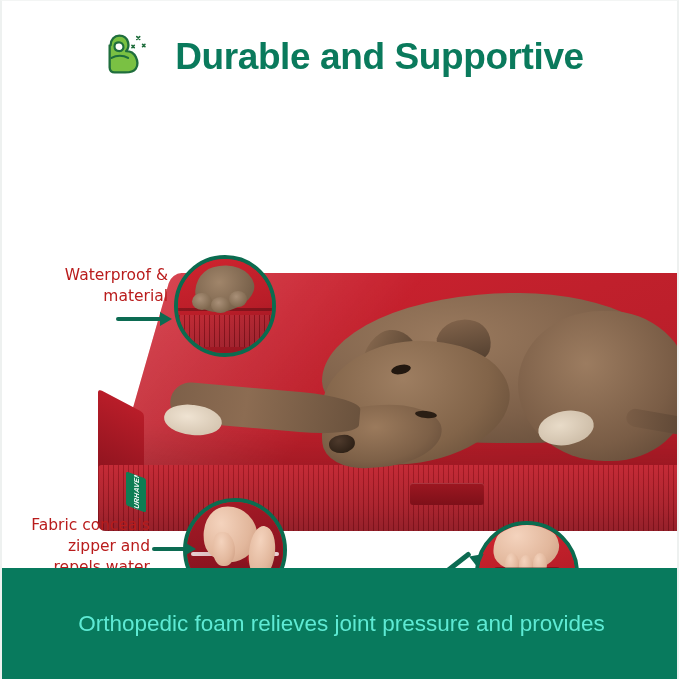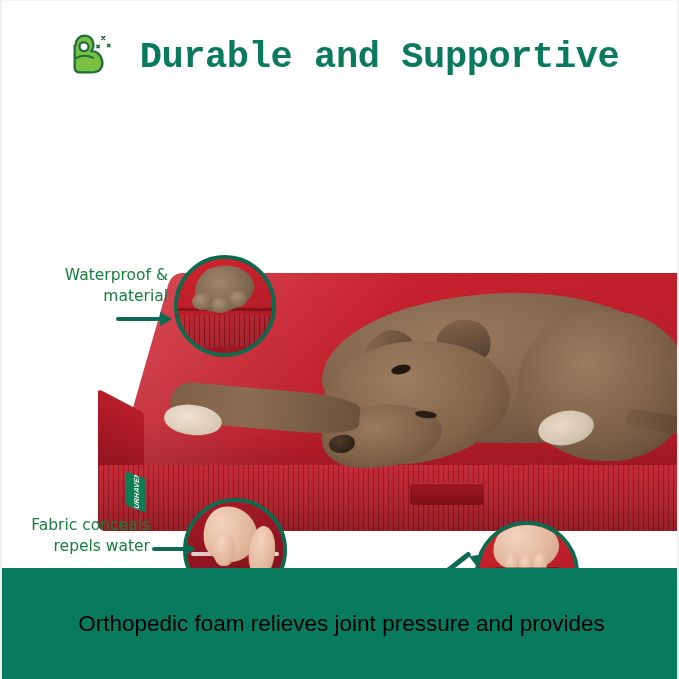--- a/index.html
+++ b/index.html
@@ -28,21 +28,21 @@
   }
   .bicep-icon{
     width:62px;height:62px;flex:0 0 auto;position:relative;top:-2px;
   }
   .header-title{
     font-size:37px;
     font-weight:bold;
     color:#0a7a5c;
     letter-spacing:-0.4px;
     white-space:nowrap;
-    font-family:Liberation Mono, monospace;
+    font-family:Liberation Sans, sans-serif;
   }
 
   
   .stage{
     position:absolute;left:0;top:112px;width:679px;height:456px;
     background:#ffffff;overflow:hidden;
   }
 
   
   .bed-top{
@@ -219,21 +219,21 @@
     background:linear-gradient(90deg,#e9cfd2,#c9a8ac,#e9cfd2);
     border-radius:2px;
   }
   .zip-pull{
     position:absolute;width:9px;height:13px;background:#a9121e;border-radius:2px;
   }
 
   
   .callout{
     position:absolute;
-    color:#15803d;
+    color:#b91c1c;
     font-size:15.5px;
     line-height:21px;
     font-family:"DejaVu Sans", sans-serif;
   }
   .callout-1{left:14px;top:152px;width:152px;text-align:right;}
   .callout-2{left:8px;top:402px;width:140px;text-align:right;}
   .callout-3{left:312px;top:455px;width:124px;text-align:center;}
 
   .arrow{position:absolute;}
   .arrow-shaft{position:absolute;background:#0c6b52;}
@@ -258,21 +258,21 @@
 
   
   .banner{
     position:absolute;left:0;bottom:0;width:679px;height:111px;
     background:#087a5d;
     display:flex;flex-direction:column;
     align-items:center;justify-content:center;
     text-align:center;
   }
   .banner-line{
-    color:#000000;
+    color:#5eead4;
     font-size:22.5px;
     line-height:33px;
     font-family:"Liberation Sans", sans-serif;
     white-space:nowrap;
   }
 </style>
 </head>
 <body>
 
 <div class="page">
@@ -356,20 +356,21 @@
       <div>Waterproof &amp;</div>
       <div>material</div>
     </div>
     <div class="arrow arrow-1">
       <div class="arrow-shaft" style="left:0;top:6px;width:46px;height:4px;border-radius:2px;"></div>
       <div class="arrow-head" style="left:44px;top:1px;"></div>
     </div>
 
     <div class="callout callout-2">
       <div>Fabric conceals</div>
+      <div>zipper and</div>
       <div>repels water</div>
     </div>
     <div class="arrow arrow-2">
       <div class="arrow-shaft" style="left:0;top:6px;width:34px;height:4px;border-radius:2px;"></div>
       <div class="arrow-head" style="left:32px;top:1px;"></div>
     </div>
 
     <div class="callout callout-3">
       <div>Easily portable</div>
 

